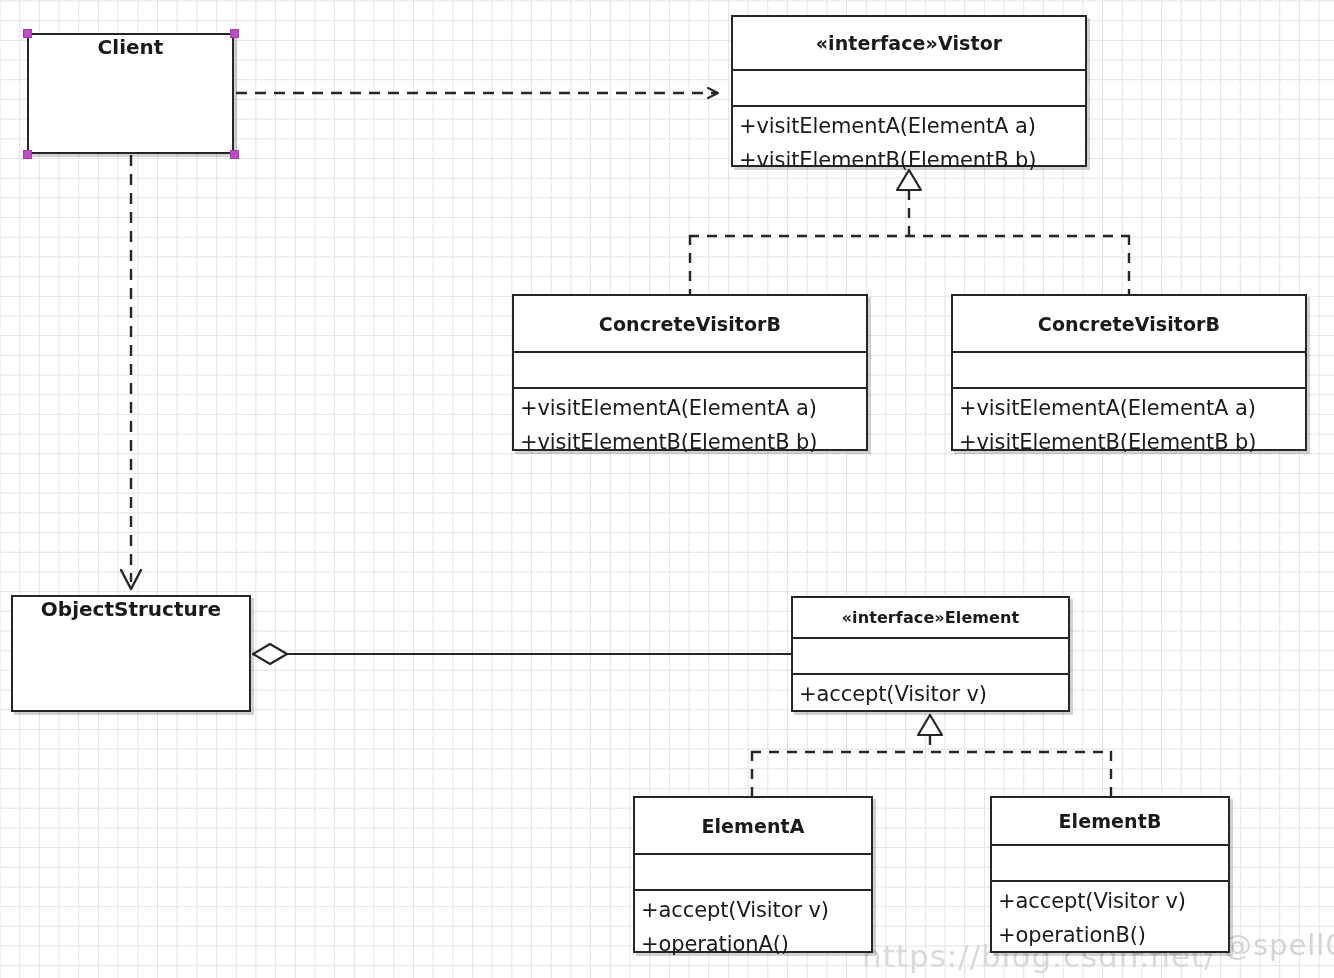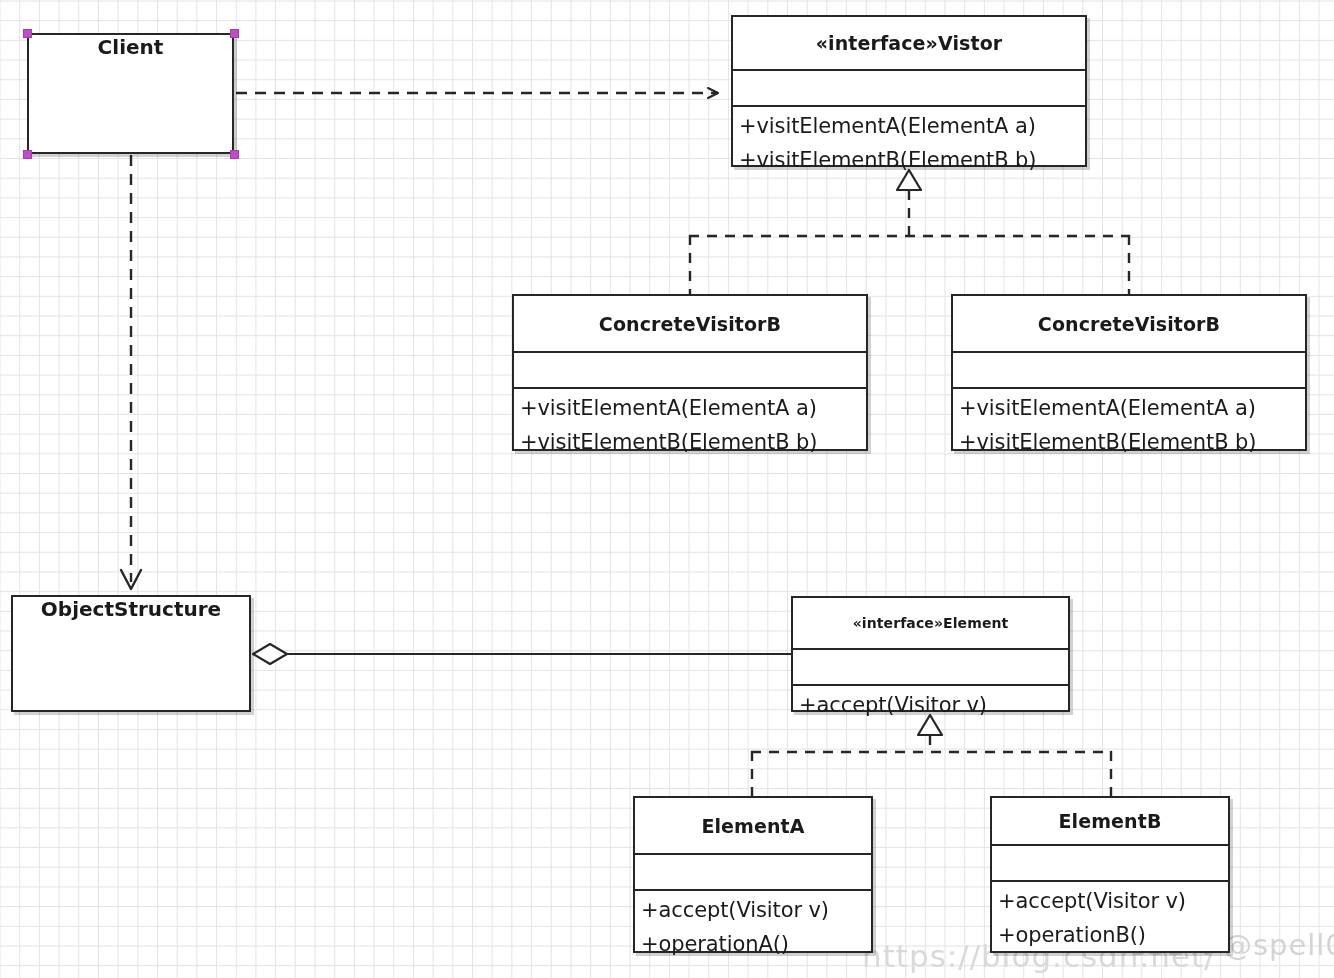--- a/index.html
+++ b/index.html
@@ -202,21 +202,21 @@
       <div class="op">+visitElementA(ElementA a)</div>
       <div class="op">+visitElementB(ElementB b)</div>
     </div>
   </div>
 
   <div class="uml-box plain-box" style="left:11px; top:595px; width:240px; height:117px;">
     <span class="plain-label">ObjectStructure</span>
   </div>
 
   <div class="uml-box" style="left:791px; top:596px; width:279px; height:116px;">
-    <div class="uml-title" style="height:50px; font-size:14px;">«interface»Element</div>
+    <div class="uml-title" style="height:39px; font-size:16px;">«interface»Element</div>
     <div class="uml-sep uml-attrs" style="height:36px;"></div>
     <div class="uml-sep uml-ops">
       <div class="op">+accept(Visitor v)</div>
     </div>
   </div>
 
   <div class="uml-box" style="left:633px; top:796px; width:240px; height:157px;">
     <div class="uml-title" style="height:55px;">ElementA</div>
     <div class="uml-sep uml-attrs" style="height:36px;"></div>
     <div class="uml-sep uml-ops">

